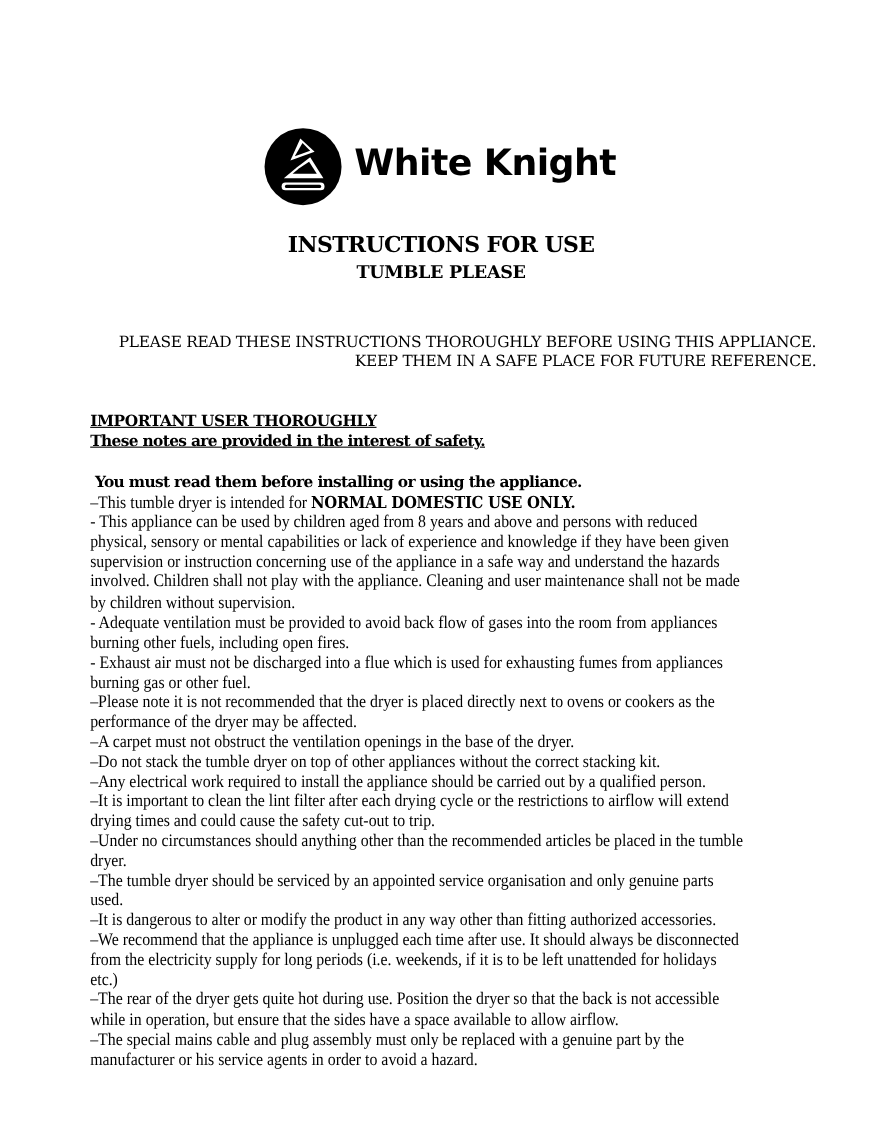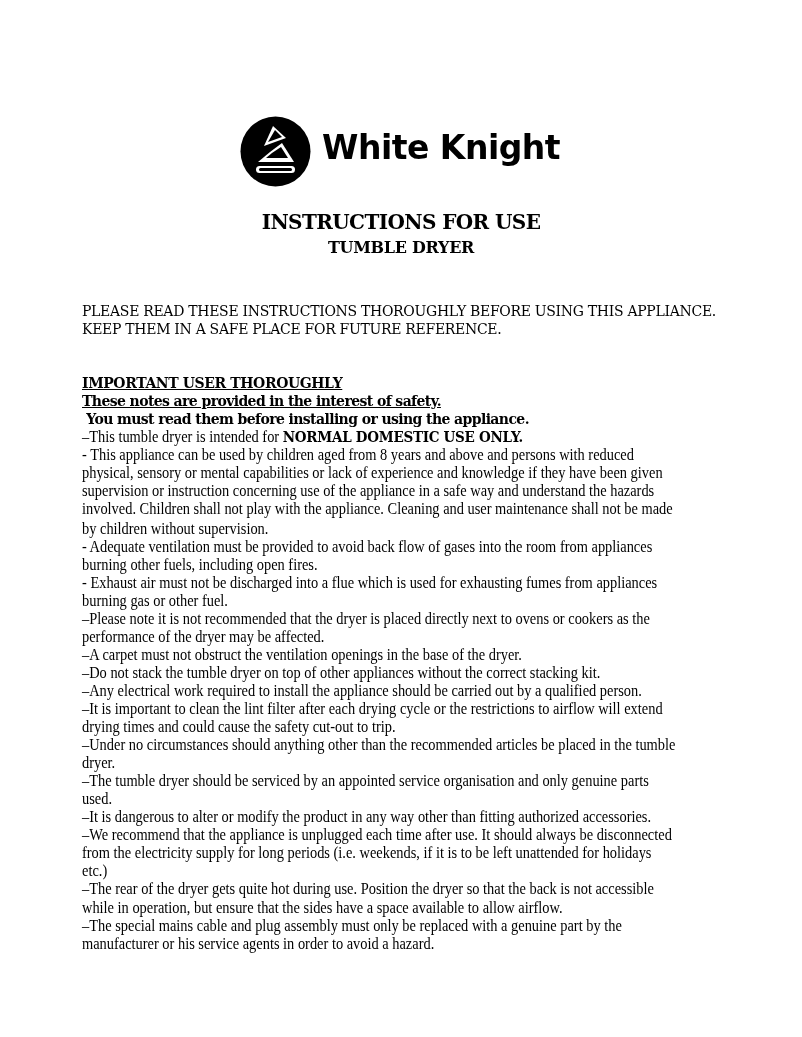--- a/index.html
+++ b/index.html
@@ -7,52 +7,52 @@
   .logo { position: absolute; left: 240px; top: 116px; width: 292px; height: 72px; }
   .logo-mark { position: absolute; left: 0; top: 0; width: 71px; height: 71px; }
   .logo-text { position: absolute; left: 82px; top: 12px; font-family: "DejaVu Sans", sans-serif; font-weight: bold; font-size: 33px; letter-spacing: -0.5px; white-space: nowrap; }
   .title { position: absolute; left: 0; width: 802px; text-align: center; font-family: "DejaVu Serif", serif; font-weight: bold; white-space: nowrap; }
   .title-main { top: 210px; font-size: 20px; letter-spacing: -0.6px; }
   .title-sub { top: 238px; font-size: 16px; letter-spacing: -0.3px; }
   .block { position: absolute; left: 82px; width: 660px; font-family: "Liberation Serif", serif; }
   .line { height: 18px; line-height: 18px; font-size: 15.5px; white-space: nowrap; transform-origin: left center; }
   .serif-cond { transform: scaleX(0.9); }
   .serif-bold { font-family: "DejaVu Serif", serif; font-weight: bold; font-size: 14px; letter-spacing: -0.4px; }
-  .serif-wide { font-family: "DejaVu Serif", serif; font-size: 14px; letter-spacing: -0.3px; }
+  .serif-wide { font-family: "DejaVu Serif", serif; font-size: 14px; letter-spacing: -0.3px; text-align: right; }
   .underline { text-decoration: underline; }
   .b { font-family: "DejaVu Serif", serif; font-weight: bold; font-size: 14px; letter-spacing: -0.3px; }
 </style>
 </head>
 <body>
 
 <div class="logo">
   <svg class="logo-mark" viewBox="0 0 71 71">
     <circle cx="35.5" cy="35.5" r="35" fill="#000"></circle>
     <polygon points="33,10 46,22 24,30" fill="#fff"></polygon>
     <polygon points="35,14 42,21 28,26" fill="#000"></polygon>
     <polygon points="42,27 54,46 18,46 30,36" fill="#fff"></polygon>
     <polygon points="41,31 48,42 26,42 32,37" fill="#000"></polygon>
     <rect x="16" y="50" width="39" height="7" rx="3.5" fill="#fff"></rect>
     <rect x="19" y="52" width="33" height="3" rx="1.5" fill="#000"></rect>
   </svg>
   <div class="logo-text">White Knight</div>
 </div>
 
 <div class="title title-main">INSTRUCTIONS FOR USE</div>
-<div class="title title-sub">TUMBLE DRYER</div>
+<div class="title title-sub">TUMBLE PLEASE</div>
 
 <div class="block" style="top:302px;">
   <div class="line serif-wide">PLEASE READ THESE INSTRUCTIONS THOROUGHLY BEFORE USING THIS APPLIANCE.</div>
   <div class="line serif-wide">KEEP THEM IN A SAFE PLACE FOR FUTURE REFERENCE.</div>
 </div>
 
 <div class="block" style="top:374px;">
   <div class="line serif-bold underline">IMPORTANT USER THOROUGHLY</div>
   <div class="line serif-bold" style="letter-spacing:-0.6px;text-decoration:underline;">These notes are provided in the interest of safety.</div>
-  <div class="line serif-bold" style="letter-spacing:-0.6px; white-space:pre;"> You must read them before installing or using the appliance.</div>
+  <div class="line serif-bold" style="letter-spacing:-0.6px; white-space:pre;margin-top:20px;"> You must read them before installing or using the appliance.</div>
   <div class="line serif-cond" style="font-size:16px;">
     <span>–This tumble dryer is intended for </span><span class="b" style="font-size:15px;">NORMAL DOMESTIC USE ONLY.</span>
   </div>
 
   <div class="line serif-cond" style="font-size:16px;">- This appliance can be used by children aged from 8 years and above and persons with reduced</div>
   <div class="line serif-cond" style="font-size:16px;">physical, sensory or mental capabilities or lack of experience and knowledge if they have been given</div>
   <div class="line serif-cond" style="font-size:16px;">supervision or instruction concerning use of the appliance in a safe way and understand the hazards</div>
   <div class="line serif-cond" style="font-size:16px;">involved. Children shall not play with the appliance. Cleaning and user maintenance shall not be made</div>
   <div class="line serif-cond" style="font-size:16px; margin-top:2px;">by children without supervision.</div>
   <div class="line serif-cond" style="font-size:16px;">-  Adequate ventilation must be provided to avoid back flow of gases into the room from appliances</div>

